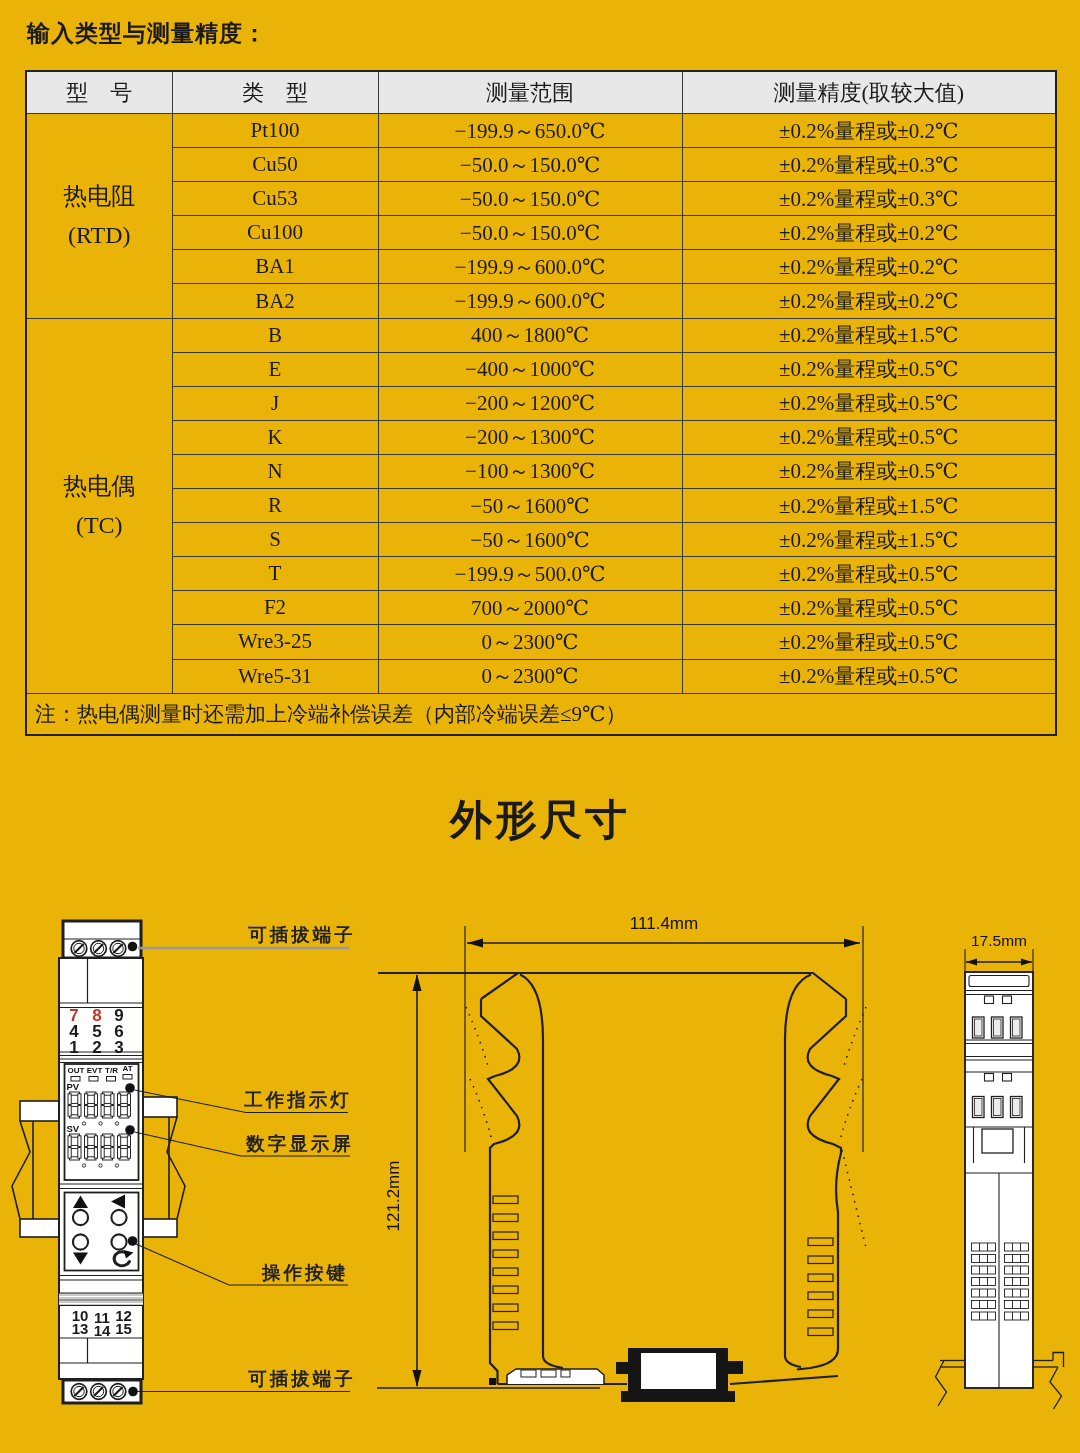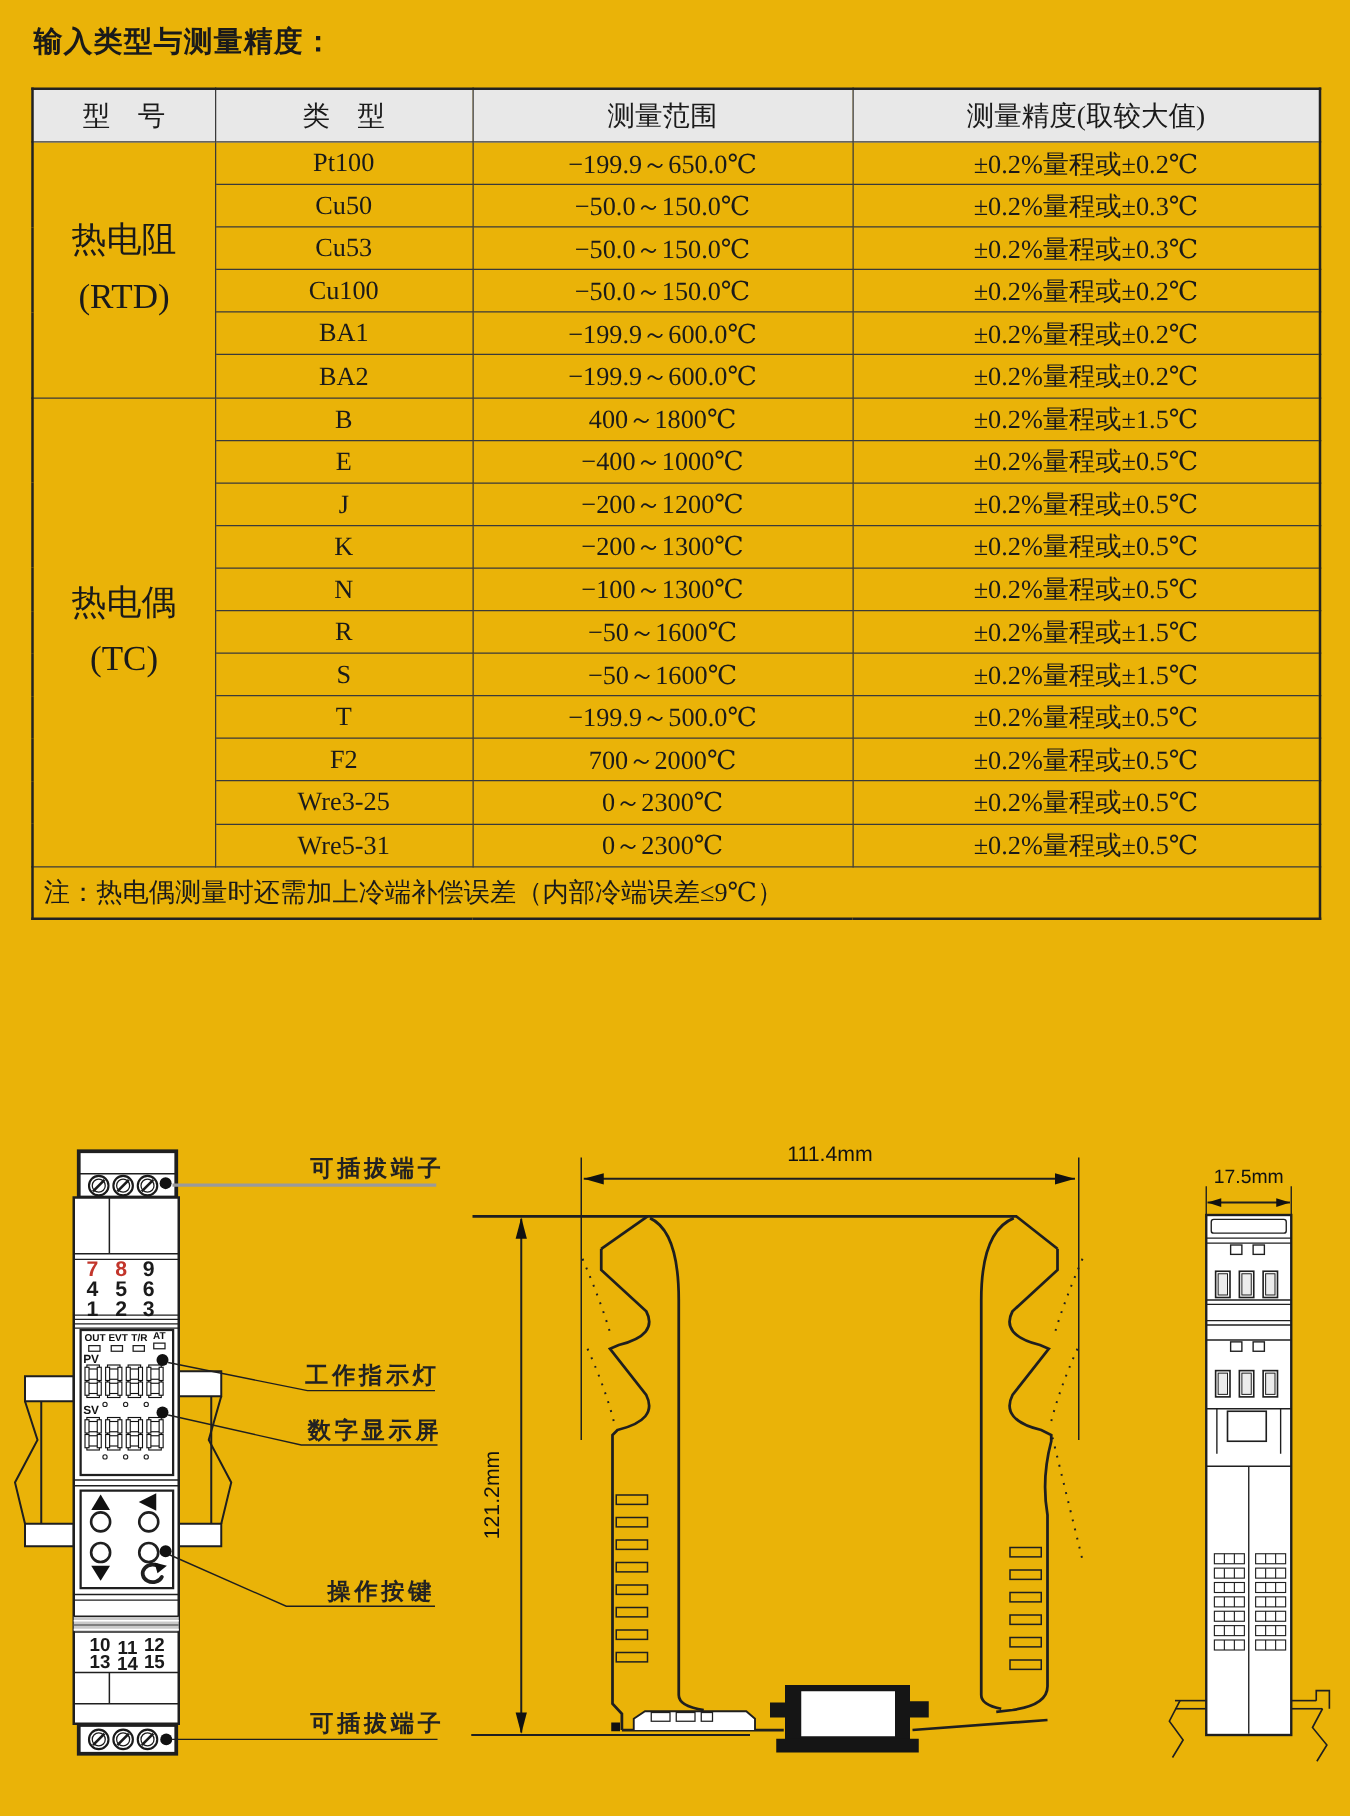--- a/index.html
+++ b/index.html
@@ -6,21 +6,21 @@
   .page{position:relative;width:1080px;height:1453px;background:#eab308;overflow:hidden;
         font-family:"Liberation Serif","DejaVu Serif",serif;color:#1a1a1a;}
   .doc-title{position:absolute;left:27px;top:18px;font-size:23px;font-weight:bold;
         font-family:"Liberation Sans","DejaVu Sans",sans-serif;letter-spacing:1px;}
   .spec-table{position:absolute;left:25px;top:70px;width:1030px;border-collapse:collapse;
         table-layout:fixed;border:2.5px solid #222;}
   .spec-table th{background:#e8e8e8;font-weight:normal;font-size:22px;height:39px;
         border:1.2px solid #3a3a3a;text-align:center;white-space:pre;margin-top:44px;}
   .spec-table td{border:1.2px solid #3a3a3a;text-align:center;font-size:21px;
         height:33.1px;padding:0;white-space:pre;}
-  .spec-table td.model-cell{font-size:28px;line-height:1.6;margin-left:27px;}
+  .spec-table td.model-cell{font-size:24px;line-height:1.6;margin-left:27px;}
   .spec-table td.note-cell{text-align:left;padding:5px 8px;font-size:21px;height:30px;}
   .section-title{position:absolute;left:0;top:792px;width:1080px;text-align:center;
         font-size:42px;font-weight:bold;letter-spacing:3px;
         font-family:"Liberation Sans","DejaVu Sans",sans-serif;}
   .drawings{position:absolute;left:0;top:900px;}
   svg text{font-family:"Liberation Sans","DejaVu Sans",sans-serif;}
   .lbl{font-size:18.5px;font-weight:600;letter-spacing:3px;fill:#222;}
   .dim{font-size:17px;fill:#111;}
   .dim-sm{font-size:15.5px;fill:#111;}
   .kp{font-size:17px;font-weight:bold;fill:#1a1a1a;}
@@ -138,20 +138,21 @@
           <td>Wre5-31</td>
           <td>0～2300℃</td>
           <td>±0.2%量程或±0.5℃</td>
         </tr>
         <tr>
           <td class="note-cell" colspan="4">注：热电偶测量时还需加上冷端补偿误差（内部冷端误差≤9℃）</td>
         </tr>
       </tbody>
   </table>
 
+  <div class="section-title">外形尺寸</div>
 
   <div class="drawings">
   <svg width="1080" height="553" viewBox="0 900 1080 553" xmlns="http://www.w3.org/2000/svg">
     <defs>
       <g id="d8">
         <rect x="1.5" y="0" width="10" height="3.2"></rect>
             <rect x="1.5" y="11.4" width="10" height="3.2"></rect>
         <rect x="1.5" y="22.8" width="10" height="3.2"></rect>
             <rect x="0" y="1.8" width="3.2" height="10.6"></rect>
         <rect x="9.8" y="1.8" width="3.2" height="10.6"></rect>

